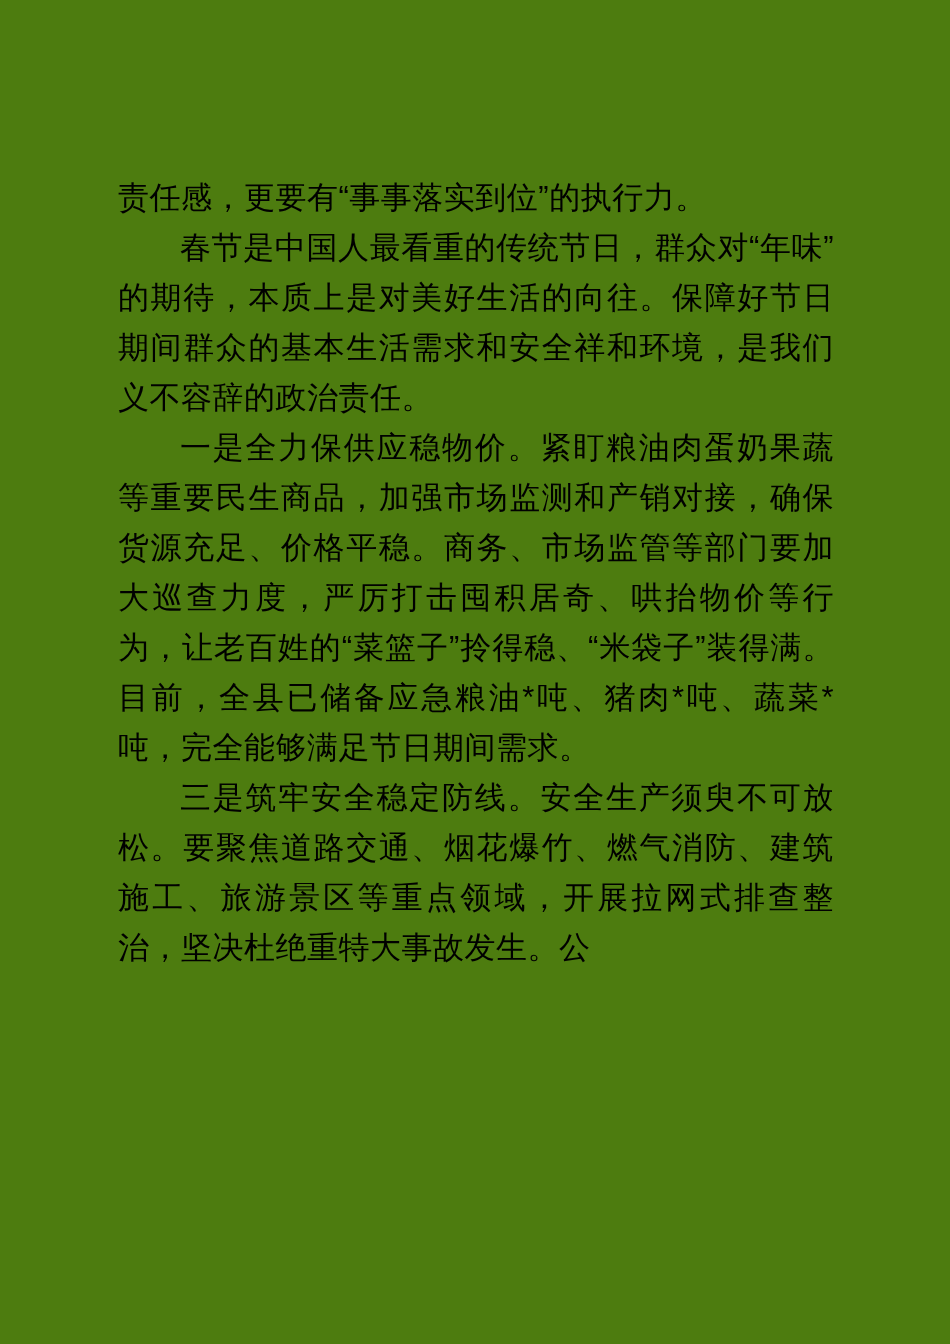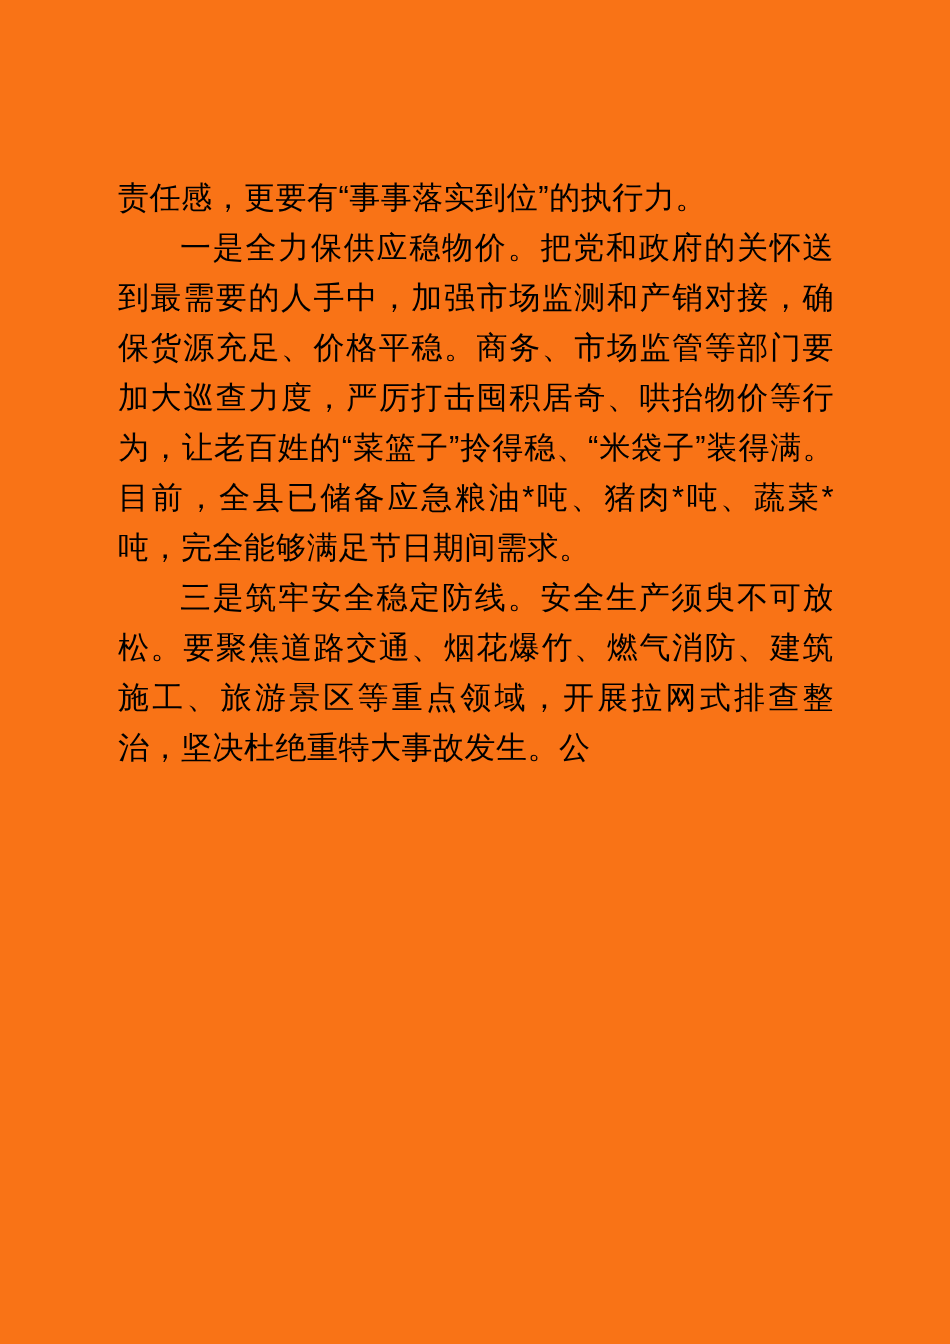--- a/index.html
+++ b/index.html
@@ -4,21 +4,21 @@
 <style>
   html, body {
     margin: 0;
     padding: 0;
     background: #ffffff;
   }
   .page {
     position: relative;
     width: 950px;
     height: 1344px;
-    background: #f97316;
+    background: #4d7c0f;
     overflow: hidden;
     font-family: "Liberation Sans", "DejaVu Sans", sans-serif;
   }
   .doc-body {
     position: absolute;
     left: 118px;
     top: 173px;
     width: 716px;
     color: #000000;
     font-size: 31px;
@@ -35,16 +35,17 @@
   .para.indent {
     text-indent: 2em;
   }
 </style>
 </head>
 <body>
 
 <div class="page">
   <div class="doc-body">
       <p class="para">责任感，更要有“事事落实到位”的执行力。</p>
-      <p class="para indent">一是全力保供应稳物价。把党和政府的关怀送到最需要的人手中，加强市场监测和产销对接，确保货源充足、价格平稳。商务、市场监管等部门要加大巡查力度，严厉打击囤积居奇、哄抬物价等行为，让老百姓的“菜篮子”拎得稳、“米袋子”装得满。目前，全县已储备应急粮油*吨、猪肉*吨、蔬菜*吨，完全能够满足节日期间需求。</p>
+      <p class="para indent">春节是中国人最看重的传统节日，群众对“年味”的期待，本质上是对美好生活的向往。保障好节日期间群众的基本生活需求和安全祥和环境，是我们义不容辞的政治责任。</p>
+      <p class="para indent">一是全力保供应稳物价。紧盯粮油肉蛋奶果蔬等重要民生商品，加强市场监测和产销对接，确保货源充足、价格平稳。商务、市场监管等部门要加大巡查力度，严厉打击囤积居奇、哄抬物价等行为，让老百姓的“菜篮子”拎得稳、“米袋子”装得满。目前，全县已储备应急粮油*吨、猪肉*吨、蔬菜*吨，完全能够满足节日期间需求。</p>
       <p class="para indent">三是筑牢安全稳定防线。安全生产须臾不可放松。要聚焦道路交通、烟花爆竹、燃气消防、建筑施工、旅游景区等重点领域，开展拉网式排查整治，坚决杜绝重特大事故发生。公</p>
     </div>
 </div>
 
 </body></html>

